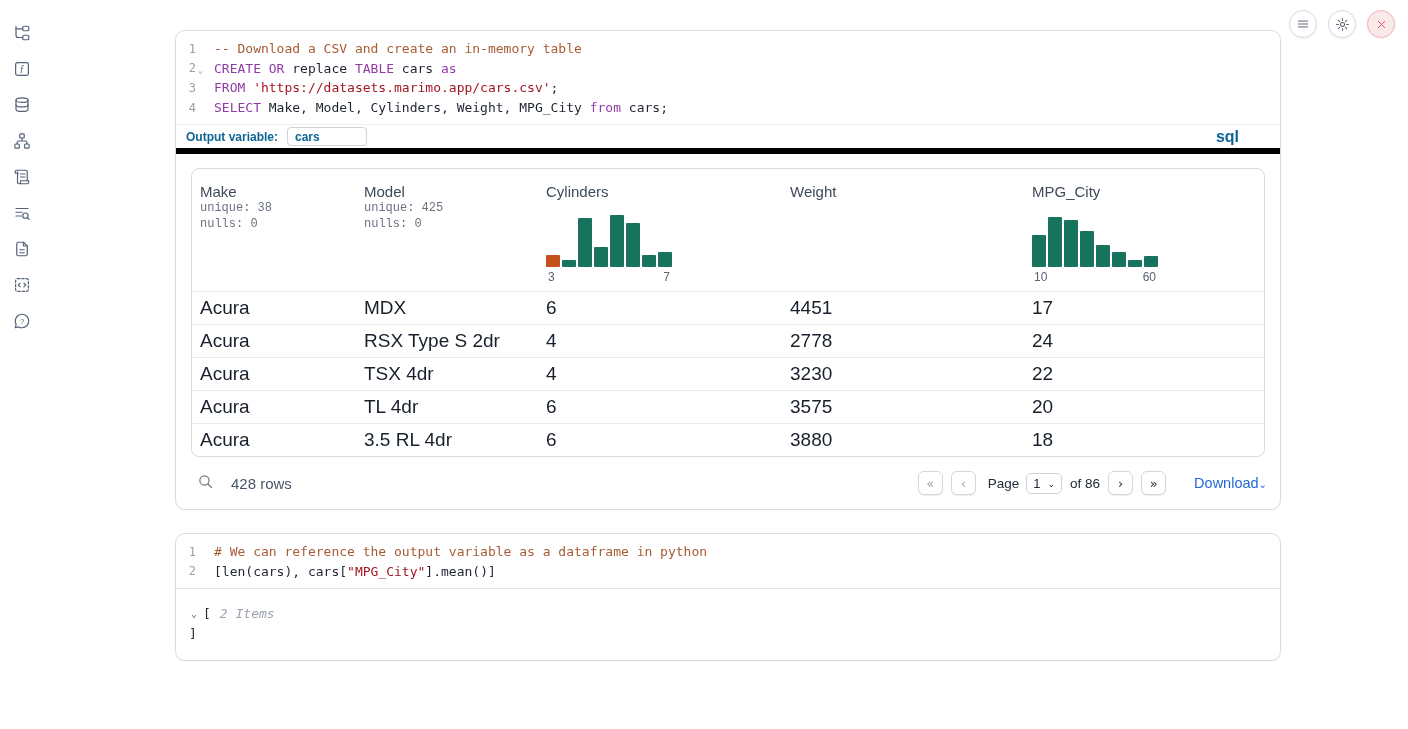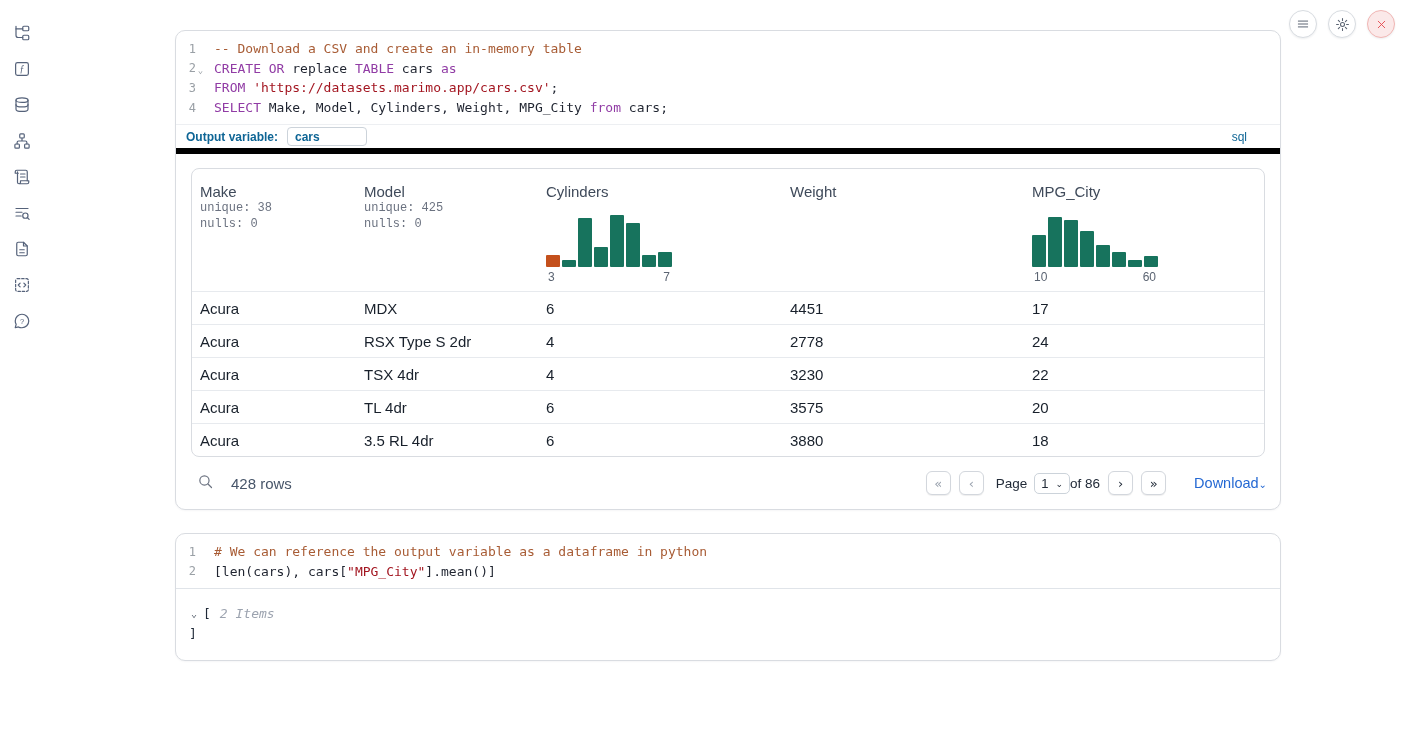--- a/index.html
+++ b/index.html
@@ -31,49 +31,49 @@
   .tok-comment { color:var(--comment); }
   .tok-kw { color:var(--kw); }
   .tok-str { color:var(--string); }
   .tok-plain { color:#1f2430; }
 
   
   .ov-strip { display:flex; align-items:center; height:30px; padding:0 10px; border-top:1px solid #edeff2; border-bottom:6px solid #000000; }
   .ov-label { font-size:12px; font-weight:bold; color:var(--accent_blue); }
   .ov-input { width:80px; height:19px; margin-left:9px; border:1px solid #ccd3da; border-radius:4px; font-size:12px; font-weight:bold; color:var(--accent_blue); padding:0 7px; font-family:"Liberation Sans",sans-serif; outline:none; }
   .ov-spacer { flex:1; }
-  .sql-badge { font-size:12px; font-weight:normal; color:var(--accent_blue); margin-right:23px; cursor:pointer; }
+  .sql-badge { font-size:16px; font-weight:bold; color:var(--accent_blue); margin-right:31px; cursor:pointer; }
 
   
   .table-wrap { padding:14px 15px 0 15px; }
   .data-table { border:1px solid #d9dce1; border-radius:8px; overflow:hidden; }
   .thead { display:grid; grid-template-columns:164px 182px 244px 242px 242px; height:122px; }
   .th { padding:14px 8px 7px 8px; display:flex; flex-direction:column; }
   .col-name { font-size:15px; color:#3f4a5a; }
   .col-stat { font-size:12px; color:#6b7280; line-height:16px;font-family:Liberation Mono, monospace; }
   .col-stat:first-of-type { margin-top:11px; }
   .hist { margin-top:auto; width:126px; }
   .hist-bars { height:52px; display:flex; align-items:flex-end; gap:2px; }
   .hist-bar { flex:1; background:var(--hist_green); border-radius:1px; }
   .hist-bar.orange { background:var(--hist_orange); }
   .hist-axis { display:flex; justify-content:space-between; font-size:12px; color:#5b6472; margin-top:3px; padding:0 2px; }
   .tr { display:grid; grid-template-columns:164px 182px 244px 242px 242px; height:33px; align-items:center; border-top:1px solid #e7eaee; cursor:pointer; }
-  .td { padding:0 8px; font-size:15px; color:#18202b; }
+  .td { padding:0 8px; font-size:19px; color:#18202b; }
 
   
   .table-footer { display:flex; align-items:center; height:52px; padding:0 13px 0 21px; }
   .tf-search svg { stroke:#6b7280; fill:none; stroke-width:1.7; stroke-linecap:round; cursor:pointer; }
   .tf-rows { font-size:15px; color:#475569; margin-left:17px; }
   .tf-spacer { flex:1; }
   .pg-btn { width:25px; height:24px; border-radius:6px; border:1px solid #d3d7dd; background:#fff; box-shadow:0 1px 1px rgba(0,0,0,.07); display:flex; align-items:center; justify-content:center; font-size:13px; color:#1f2937; cursor:pointer; margin-left:8px; font-family:"DejaVu Sans",sans-serif; }
   .pg-btn.disabled { color:#9aa2ae; }
   .pg-label { font-size:13.5px; color:#222b38; margin:0 7px 0 12px; }
   .pg-select { display:flex; align-items:center; gap:7px; border:1px solid #ccd3da; border-radius:5px; height:21px; padding:0 6px; font-size:13px; color:#222b38; cursor:pointer; }
   .pg-select .chev { font-size:9px; color:#222b38; padding-top:1px; }
-  .pg-of { font-size:13.5px; color:#222b38; }
+  .pg-of { font-size:13.5px; color:#222b38; margin-left:8px; }
   .download { margin-left:28px; display:flex; align-items:center; color:var(--link_blue); font-size:14.5px; cursor:pointer; }
   .download .chev { font-size:10px; padding-top:2px; }
 
   
   .py-output { padding:13px 0 16px 0; border-top:1px solid #e0e4e9; font-family:"DejaVu Sans Mono",monospace; font-size:13px; color:#1f2937; }
   .tree-row1 { display:flex; align-items:center; height:22px; padding-left:15px; }
   .tree-chev { font-size:10px; color:#4b5563; width:12px; cursor:pointer; }
   .tree-bracket { color:#1f2937; }
   .tree-items { color:#9ca3af; font-style:italic; margin-left:9px; }
   .tree-children { margin-left:21px; border-left:1px solid #e5e7eb; padding-left:13px; }

